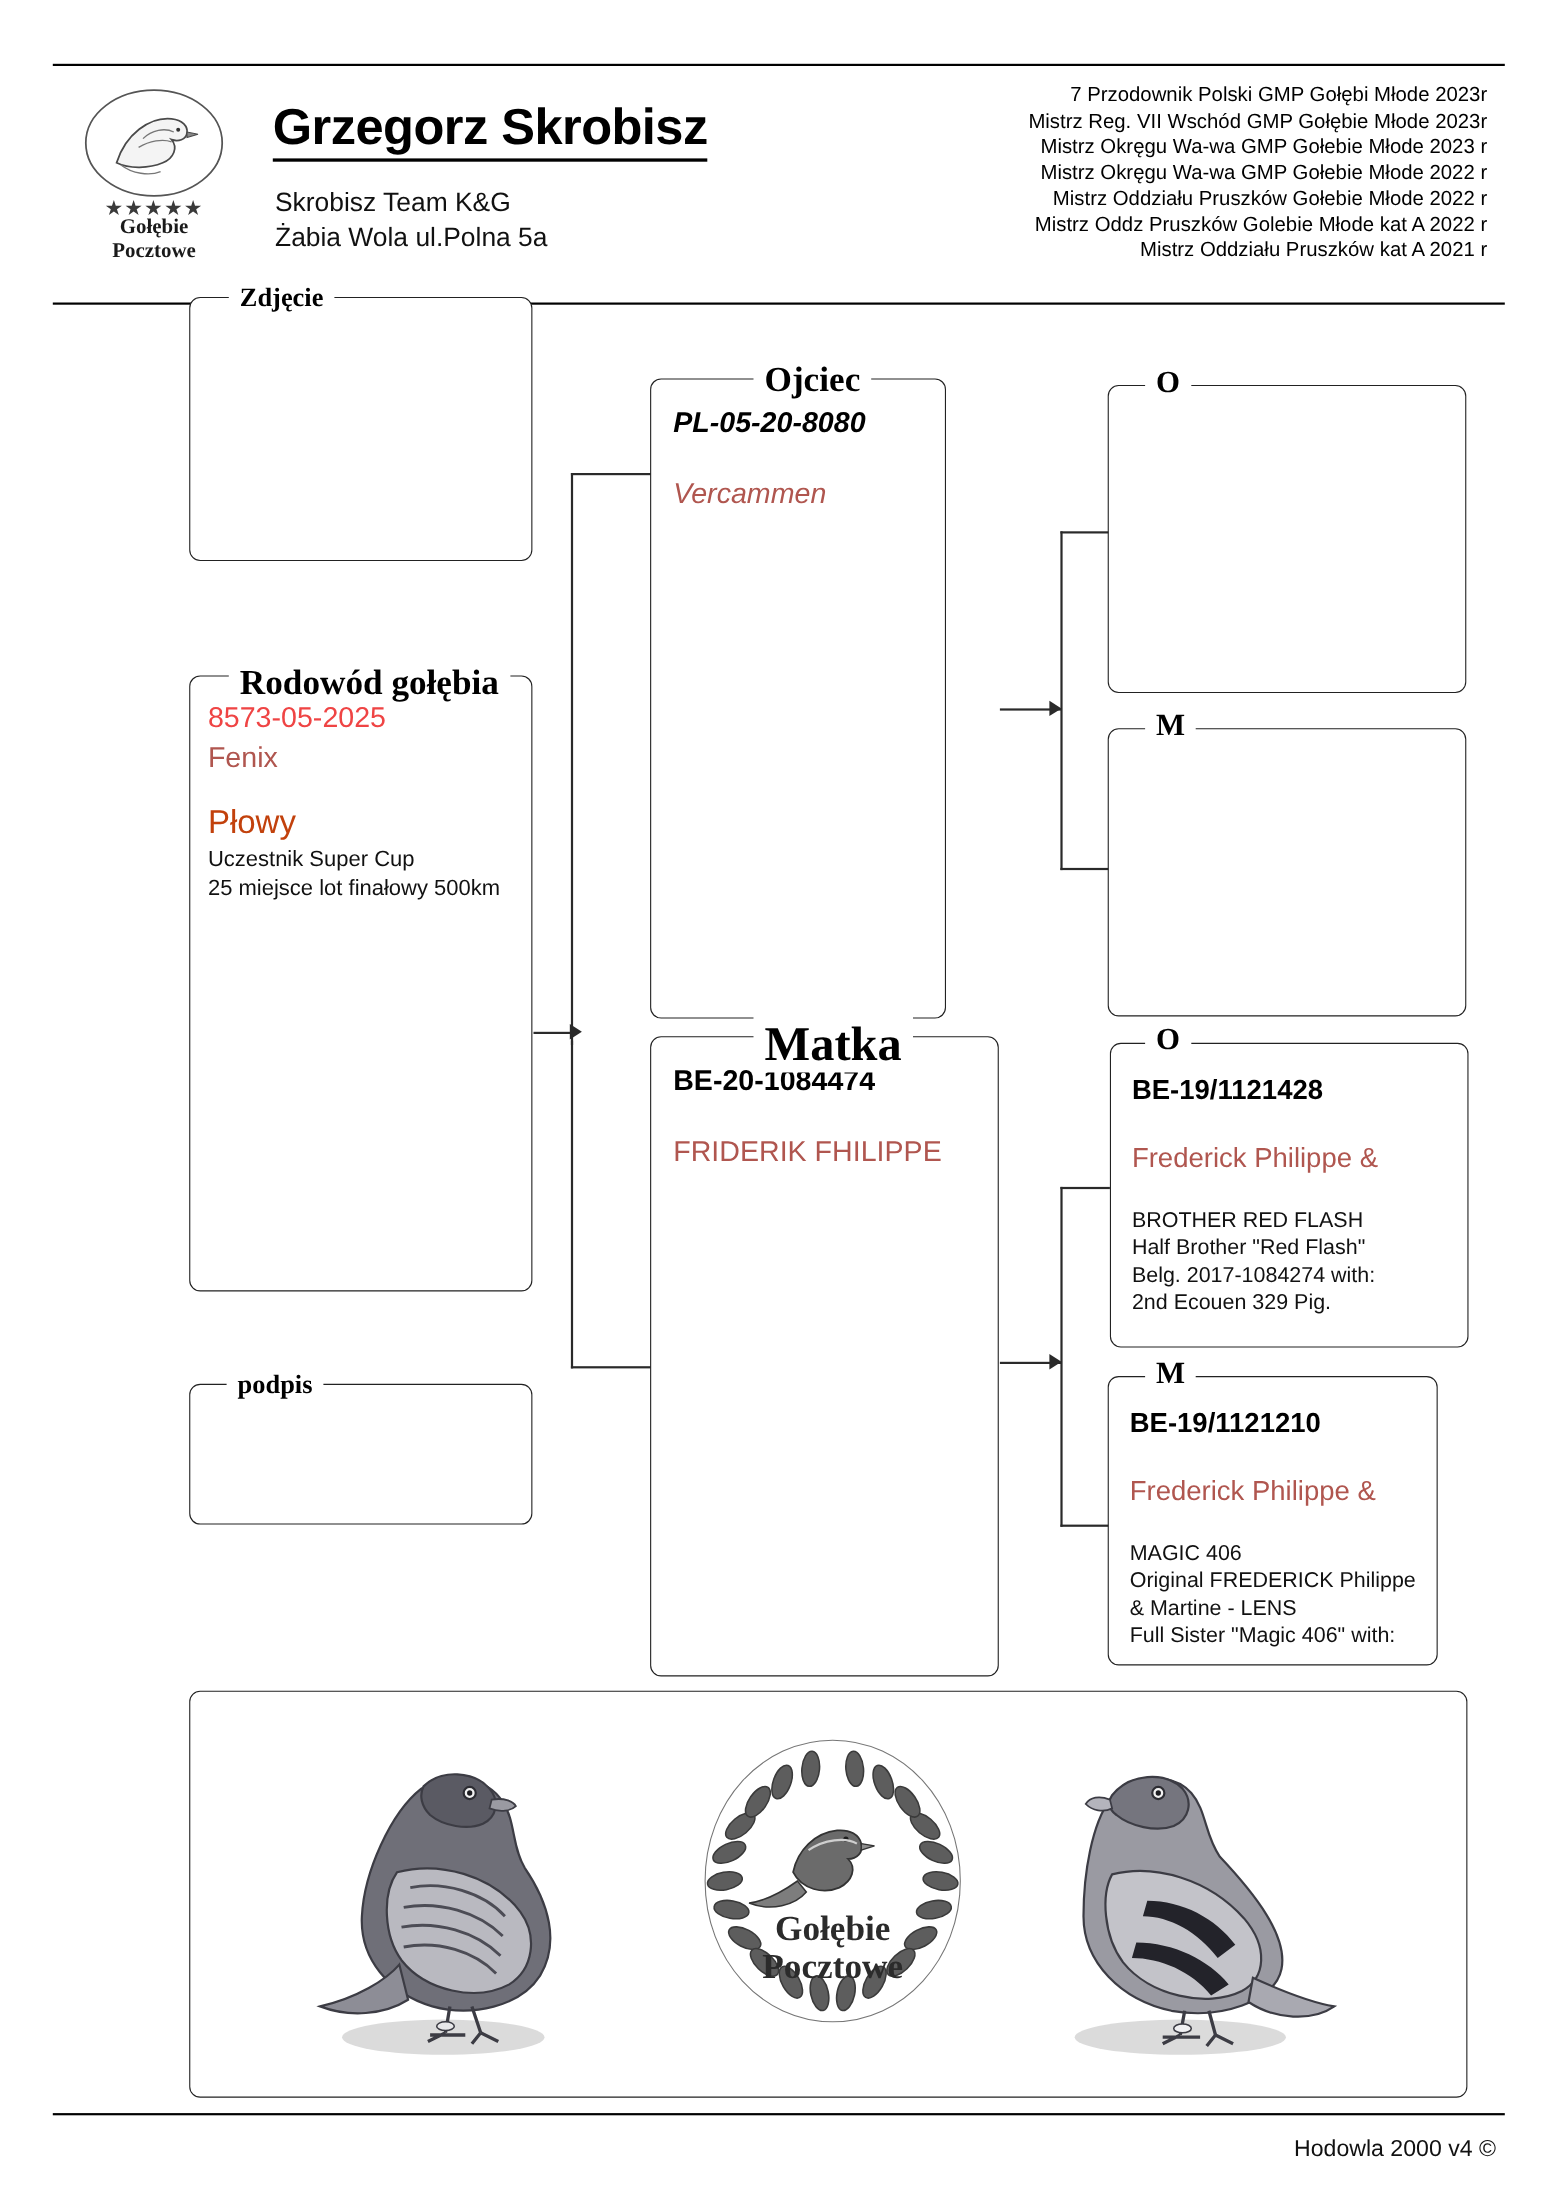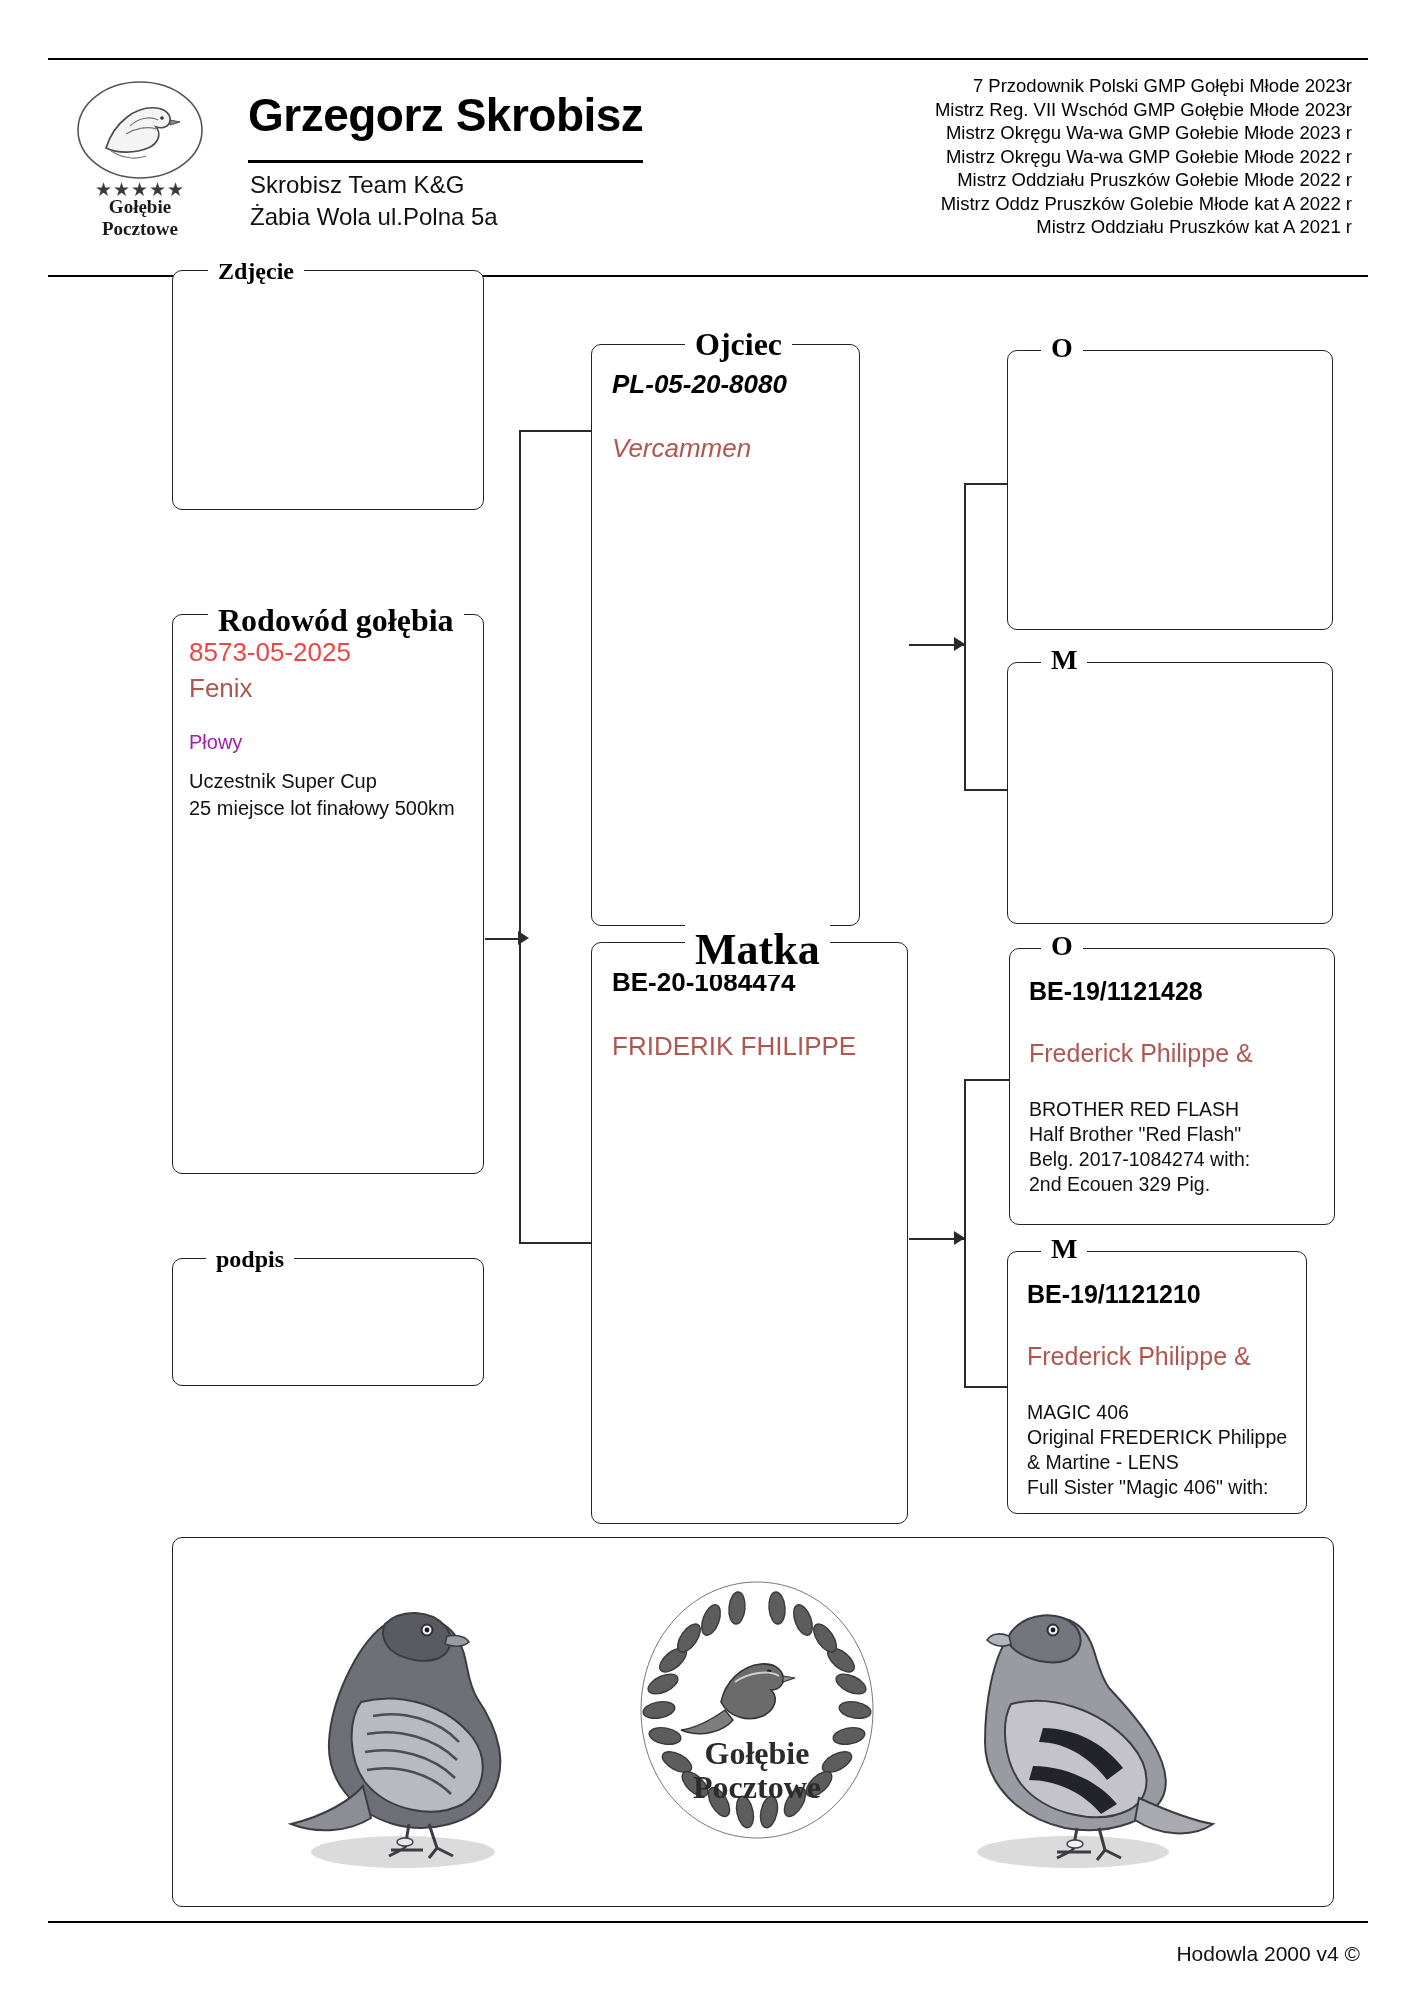--- a/index.html
+++ b/index.html
@@ -61,21 +61,21 @@
   }
   .owner-name {
     position: absolute;
     left: 200px;
     top: 28px;
     font-size: 46px;
     font-weight: bold;
     letter-spacing: -0.5px;
     color: #000;
     border-bottom: 3px solid #000;
-    padding-bottom: 18px;
+    padding-bottom: 2px;
     display: inline-block;
   }
   .owner-line1 {
     position: absolute;
     left: 202px;
     top: 111px;
     font-size: 24px;
     color: #111;
   }
   .owner-line2 {
@@ -124,21 +124,21 @@
   .subj-ring {
     position: absolute; left: 16px; top: 22px;
     font-size: 26px; font-weight: normal; color: #ef4444;
   }
   .subj-name {
     position: absolute; left: 16px; top: 58px;
     font-size: 26px; color: #b0564f;
   }
   .subj-color {
     position: absolute; left: 16px; top: 116px;
-    font-size: 20px; color: #a21caf; text-align: right;
+    font-size: 30px; color: #c2410c; text-align: right;
   }
   .subj-note {
     position: absolute; left: 16px; top: 153px;
     font-size: 20px; line-height: 27px; color: #111;
   }
 
   
   #sign-box { left: 124px; top: 1200px; width: 312px; height: 128px; }
   #sign-legend { left: 158px; top: 1188px; font-size: 24px; }
 

